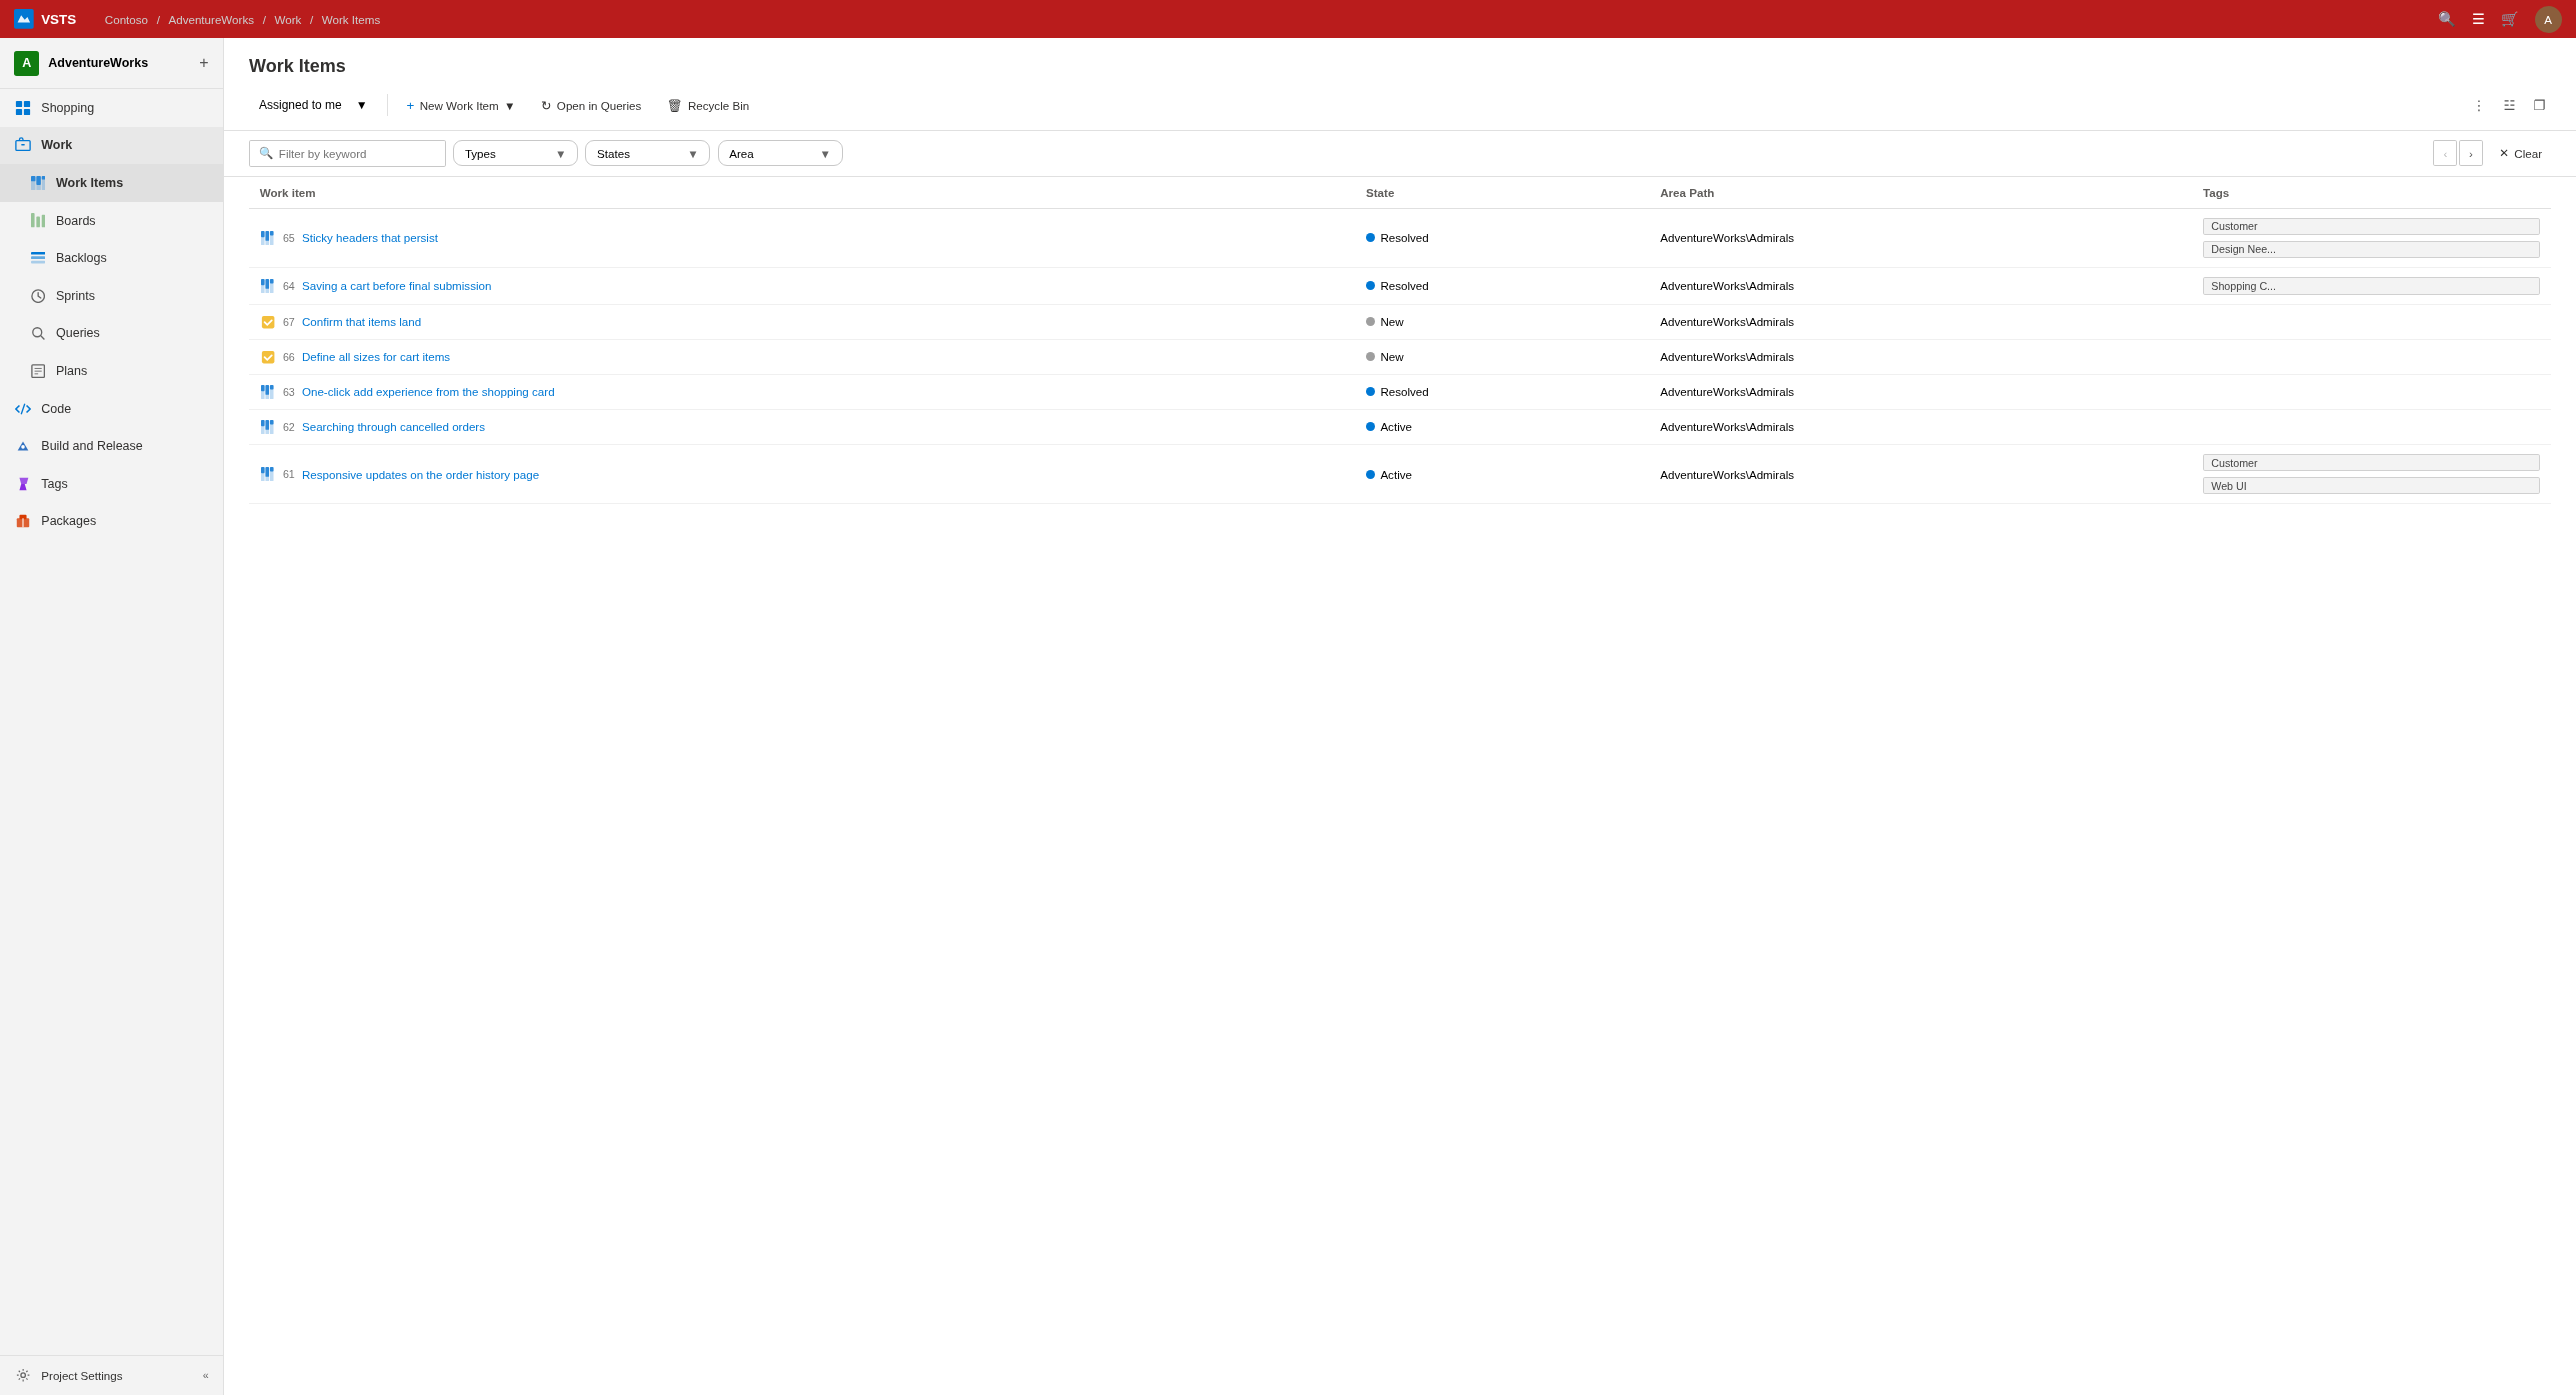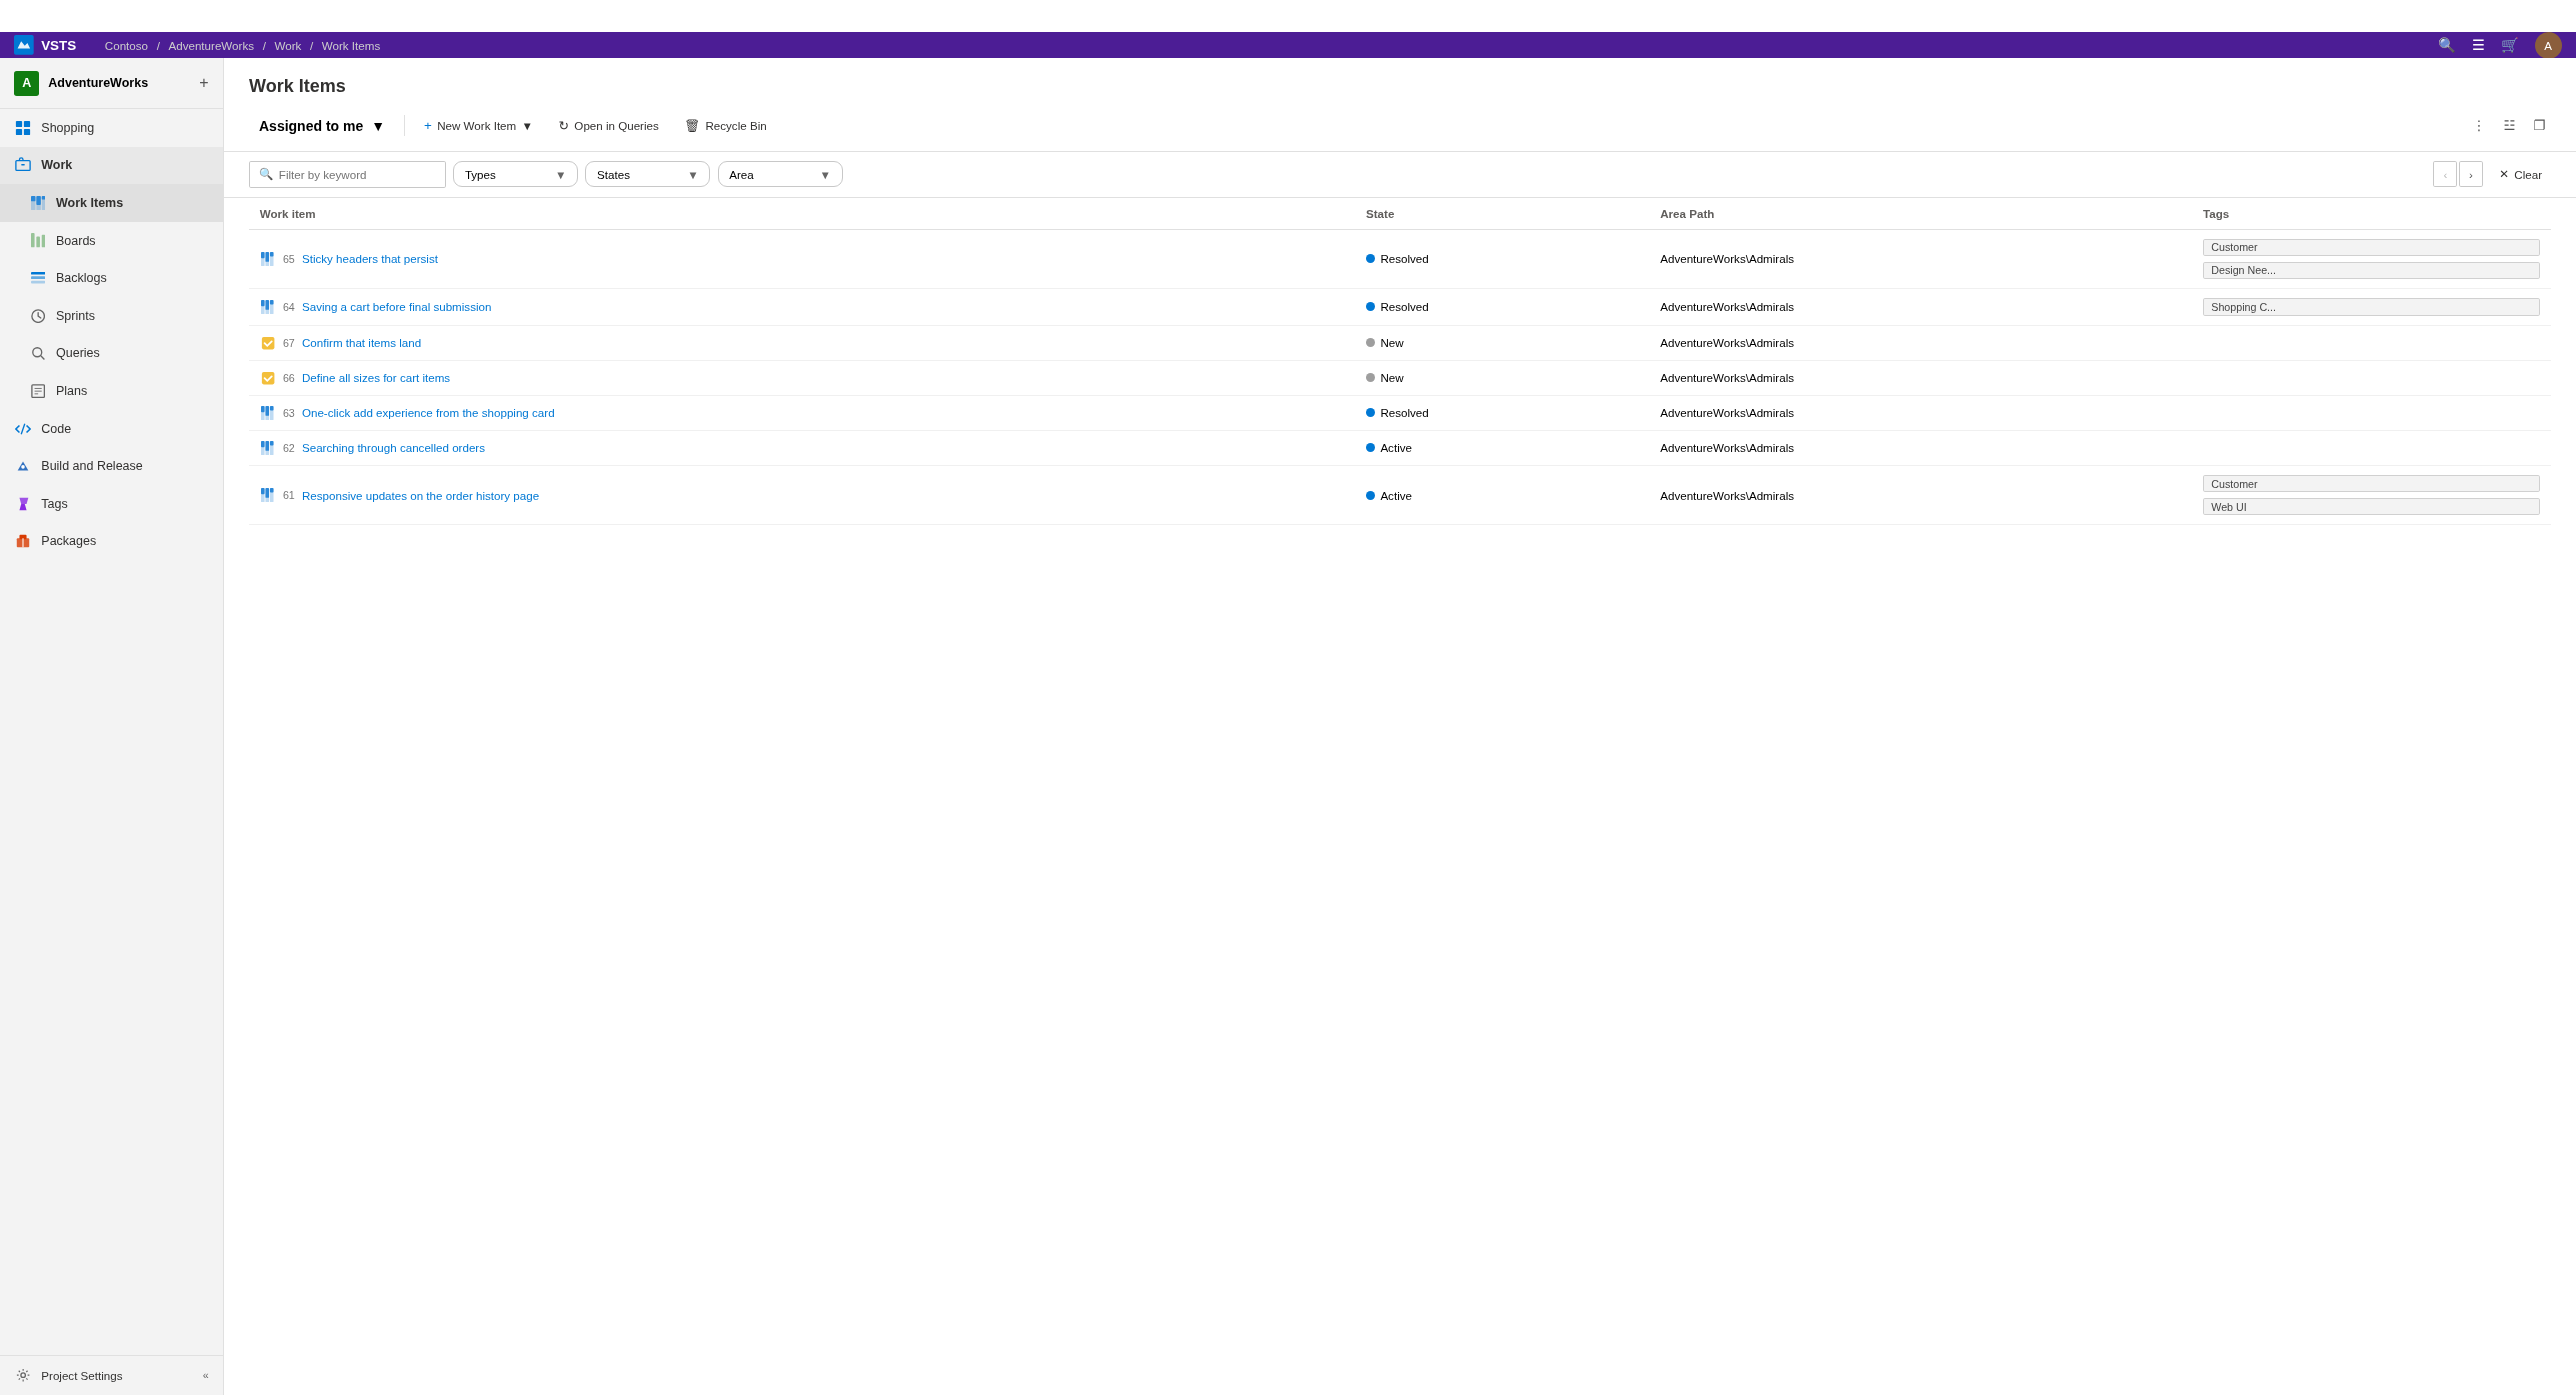--- a/index.html
+++ b/index.html
@@ -1,21 +1,21 @@
 <!DOCTYPE html>
 <html style="font-size:14.3px"><head>
   <meta charset="utf-8">
   <style>
     * { box-sizing: border-box; margin: 0; padding: 0; }
     body { font-family: 'Segoe UI', Arial, sans-serif; font-size: 12.5px; background: #fff; display: flex; flex-direction: column; height: 100vh; overflow: hidden; }
 
     
     .topbar {
-      display: flex; align-items: center; background: #4c1d95; color: #fff;
-      height: 26px; padding: 0 14.3px; gap: 10.7px; flex-shrink: 0; margin-top: 32px;
+      display: flex; align-items: center; background: #b91c1c; color: #fff;
+      height: 38px; padding: 0 14.3px; gap: 10.7px; flex-shrink: 0;
     }
     .topbar-logo { display: flex; align-items: center; gap: 7.2px; }
     .topbar-logo svg { width: 19.7px; height: 19.7px; }
     .topbar-app-name { font-size: 13.4px; font-weight: 600; color: #fff; }
     .topbar-breadcrumb { margin-left: 18px; color: #ccc; font-size: 11.6px; flex: 1; }
     .topbar-breadcrumb span { color: #ccc; }
     .topbar-breadcrumb span.sep { margin: 0 5.4px; }
     .topbar-icons { display: flex; gap: 16px; align-items: center; }
     .topbar-icon { cursor: pointer; color: #fff; font-size: 14.3px; }
     .avatar { width: 27px; height: 27px; border-radius: 50%; background: #8b5e3c; display: flex; align-items: center; justify-content: center; color: #fff; font-size: 11.6px; cursor: pointer; }
@@ -37,21 +37,21 @@
 
     .sidebar-footer { margin-top: auto; border-top: 0.9px solid #e0e0e0; padding: 10.7px 14.3px; display: flex; align-items: center; gap: 9px; cursor: pointer; color: #323130; font-size: 11.6px; }
 
     
     .main { flex: 1; display: flex; flex-direction: column; overflow: hidden; background: #fff; }
 
     .main-header { padding: 18px 25px 0; }
     .main-title { font-size: 18px; font-weight: 600; color: #323130; margin-bottom: 14.3px; }
 
     .toolbar { display: flex; align-items: center; gap: 5.4px; padding: 0 25px 10.7px; border-bottom: 0.9px solid #e0e0e0; }
-    .assigned-btn { display: flex; align-items: center; gap: 8px; font-size: 14px; font-weight: 700; cursor: pointer; padding: 5.4px 9px; border: 0.9px solid transparent; border-radius: 1.8px; }
+    .assigned-btn { display: flex; align-items: center; gap: 14px; font-size: 12px; font-weight: 400; cursor: pointer; padding: 5.4px 9px; border: 0.9px solid transparent; border-radius: 1.8px; }
     .toolbar-sep { width: 0.9px; height: 21.5px; background: #e0e0e0; margin: 0 3.6px; }
     .toolbar-btn { display: flex; align-items: center; gap: 5.4px; font-size: 11.6px; cursor: pointer; padding: 5.4px 9px; border: 0.9px solid transparent; border-radius: 1.8px; color: #323130; }
     .toolbar-right { margin-left: auto; display: flex; gap: 7.2px; }
     .toolbar-icon-btn { cursor: pointer; padding: 5.4px; border-radius: 1.8px; color: #555; font-size: 13.4px; }
 
     
     .filter-row { display: flex; align-items: center; gap: 7.2px; padding: 9px 25px; border-bottom: 0.9px solid #e0e0e0; }
     .filter-input { display: flex; align-items: center; gap: 5.4px; border: 0.9px solid #c8c8c8; border-radius: 1.8px; padding: 5.4px 9px; width: 197px; }
     .filter-input input { border: none; outline: none; font-size: 11.6px; width: 100%; background: transparent; }
     .dropdown-filter { display: flex; align-items: center; gap: 7.2px; border: 0.9px solid #c8c8c8; border-radius: 9px; padding: 5.4px 10.7px; cursor: pointer; font-size: 11.6px; min-width: 125px; }

